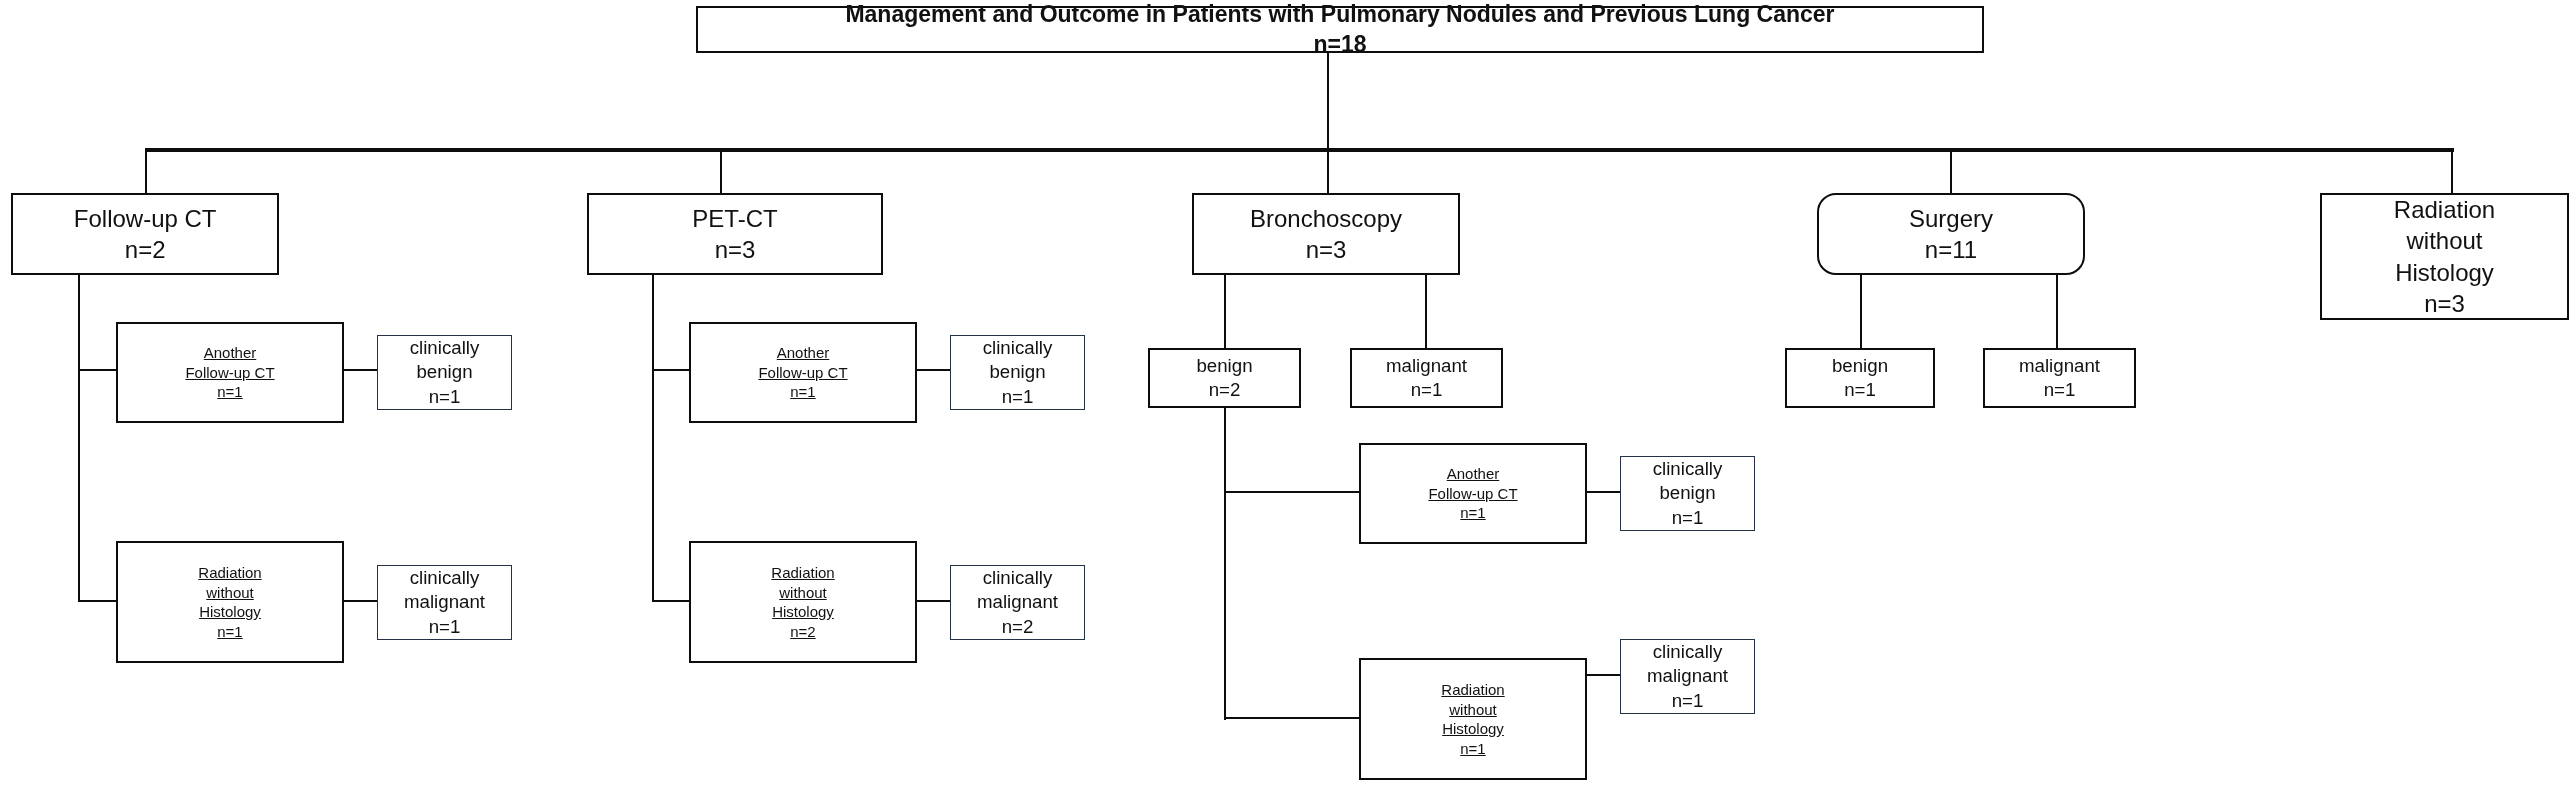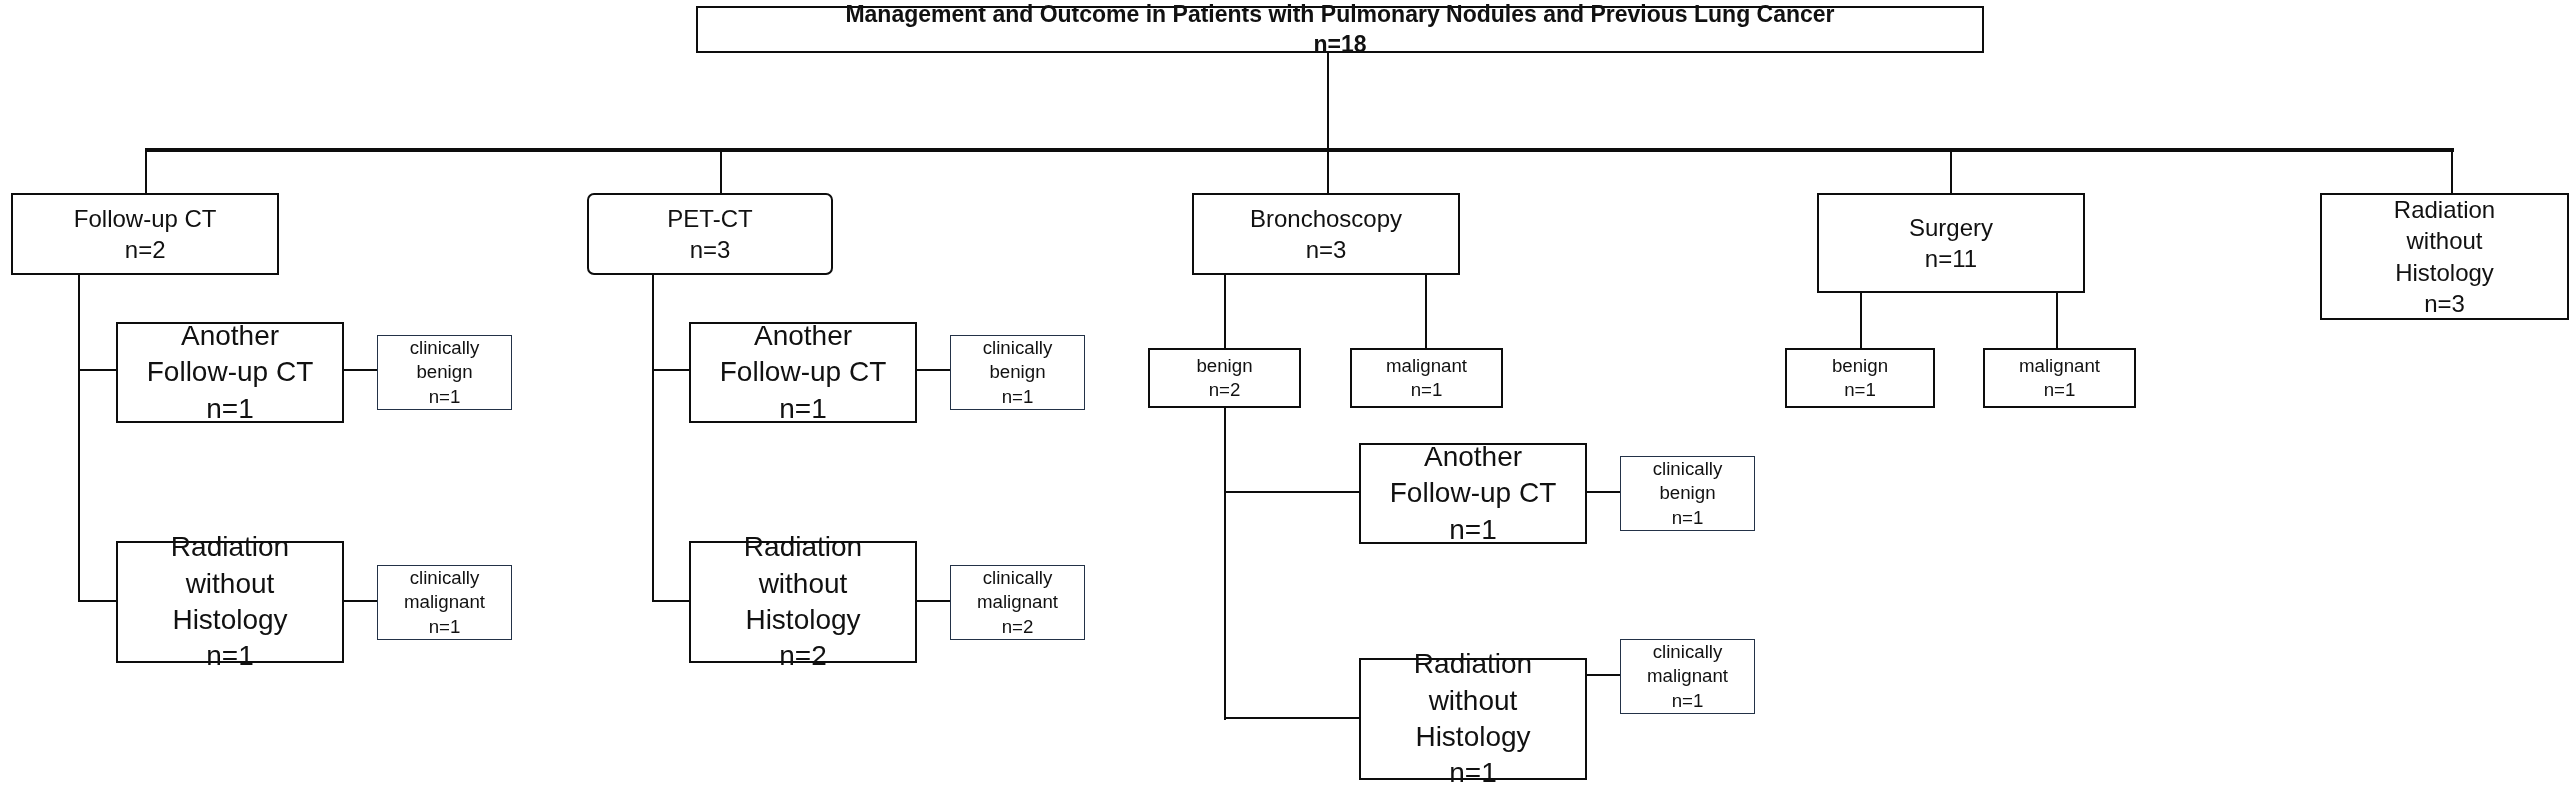--- a/index.html
+++ b/index.html
@@ -33,21 +33,21 @@
 
   
   .title-node {
     font-size: 23px;
     font-weight: bold;
     border-width: 2.2px;
   }
   
   .lvl1 { font-size: 24px; }
   
-  .lvl2 { font-size: 28px; }
+  .lvl2 { font-size: 15px; text-decoration: underline; }
   
   .small { font-size: 18.7px; }
   
   .thin { border: 1.5px solid #233247; text-align: center; }
 
   .edge {
     position: absolute;
     background: #0d0d0d;
     z-index: 1;
   }
@@ -104,21 +104,21 @@
     <span class="ln">Histology</span>
     <span class="ln">n=1</span>
   </div>
   <div class="edge h" style="left:342px; top:600px; width:36px;"></div>
   <div class="node small thin" style="left:377px; top:565px; width:135px; height:75px;">
     <span class="ln">clinically</span>
     <span class="ln">malignant</span>
     <span class="ln">n=1</span>
   </div>
 
-  <div class="node lvl1" style="left:587px; top:193px; width:246px; height:82px;border-radius:7px;">
+  <div class="node lvl1" style="left:587px; top:193px; width:296px; height:82px;">
     <span class="ln">PET-CT</span>
     <span class="ln">n=3</span>
   </div>
 
   <div class="edge v" style="left:652px; top:275px; height:327px;"></div>
   <div class="edge h" style="left:652px; top:369px; width:39px;"></div>
   <div class="edge h" style="left:652px; top:600px; width:39px;"></div>
 
   <div class="node lvl2" style="left:689px; top:322px; width:228px; height:101px;">
     <span class="ln">Another</span>
@@ -184,21 +184,21 @@
     <span class="ln">Histology</span>
     <span class="ln">n=1</span>
   </div>
   <div class="edge h" style="left:1585px; top:674px; width:36px;"></div>
   <div class="node small thin" style="left:1620px; top:639px; width:135px; height:75px;">
     <span class="ln">clinically</span>
     <span class="ln">malignant</span>
     <span class="ln">n=1</span>
   </div>
 
-  <div class="node lvl1" style="left:1817px; top:193px; width:268px; height:100px;">
+  <div class="node lvl1" style="left:1817px; top:193px; width:268px; height:82px;border-radius:19px;">
     <span class="ln">Surgery</span>
     <span class="ln">n=11</span>
   </div>
 
   <div class="edge v" style="left:1860px; top:275px; height:73px;"></div>
   <div class="edge v" style="left:2056px; top:275px; height:73px;"></div>
 
   <div class="node small" style="left:1785px; top:348px; width:150px; height:60px;">
     <span class="ln">benign</span>
     <span class="ln">n=1</span>

